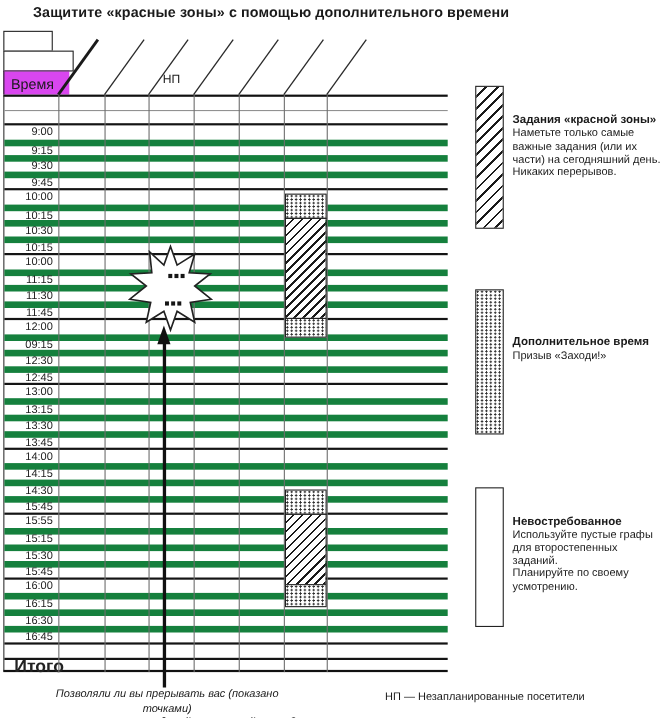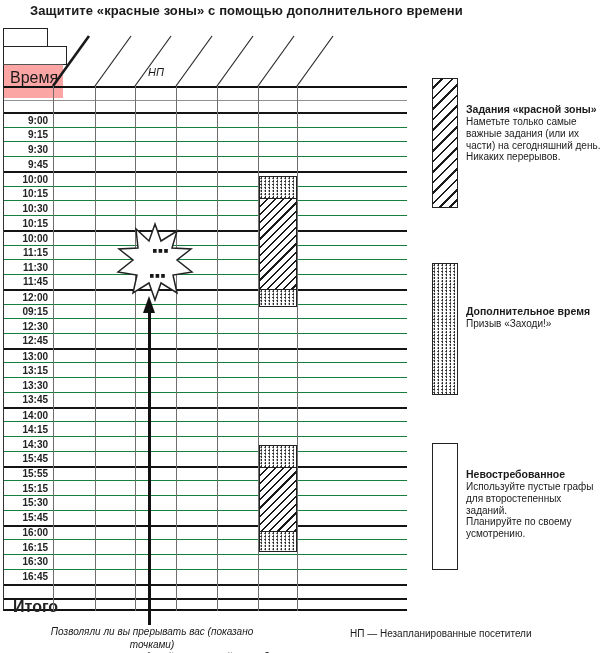--- a/index.html
+++ b/index.html
@@ -10,36 +10,36 @@
   }
   .abs { position:absolute; }
 
   
   #title { left:30px; top:3px; font-size:13px; font-weight:bold; letter-spacing:.1px; }
 
   
   .hbox { background:#fff; border:1.5px solid #222; }
   #boxA { left:3px; top:28px; width:45px; height:19px; }
   #boxB { left:3px; top:46px; width:64px; height:19px; }
-  #timeCell { left:3px; top:64px; width:60px; height:34px; background:#fca5a5;
+  #timeCell { left:3px; top:64px; width:60px; height:22px; background:#d946ef;
     border-top:1px solid #555; border-left:1.5px solid #222;
-    font-size:16px; padding:4px 0 0 6px; }
-  #npLabel { left:148px; top:66px; font-size:11px; font-style:italic; }
+    font-size:13px; padding:4px 0 0 6px; }
+  #npLabel { left:148px; top:66px; font-size:11px; }
   #diagSvg { left:0; top:28px; }
 
   
   #grid { left:3px; top:86px; width:404px; height:525px;
     border-top:2.5px solid #111; border-left:1.5px solid #333; border-bottom:2.5px solid #111;
     display:flex; flex-direction:column; }
-  .trow { height:14.74px; flex:0 0 auto; border-top:1px solid #15803d; display:flex; align-items:center; }
+  .trow { height:14.74px; flex:0 0 auto; border-top:6px solid #15803d; display:flex; align-items:center; }
   .trow.spacer { height:12px; border-top:none; }
   .trow.spacer.thin { border-top:1px solid #919191; }
   .trow.thick { border-top:2.2px solid #141414; }
   .tlabel { display:inline-block; width:47px; text-align:right; padding-right:3px;
-    font-size:10px; color:#222;font-weight:bold; }
+    font-size:10px; color:#222; }
   .trow.total .tlabel { font-weight:bold; text-align:right; padding-left:9px; font-size:16px; }
   .vline { position:absolute; top:86px; height:525px; width:1px; background:#6e6e6e; }
 
   
   .hatch-sm { background:repeating-linear-gradient(135deg,#fff 0 4.3px,#1a1a1a 4.3px 5.8px); }
   .hatch-lg { background:repeating-linear-gradient(135deg,#fff 0 5.6px,#1a1a1a 5.6px 7.4px); }
   .dots { background-color:#fff;
     background-image:radial-gradient(circle at 1.2px 1.2px,#2a2a2a .85px,transparent 1.05px);
     background-size:4px 3.2px; }
   .bar { border:1.2px solid #222; z-index:3; }

